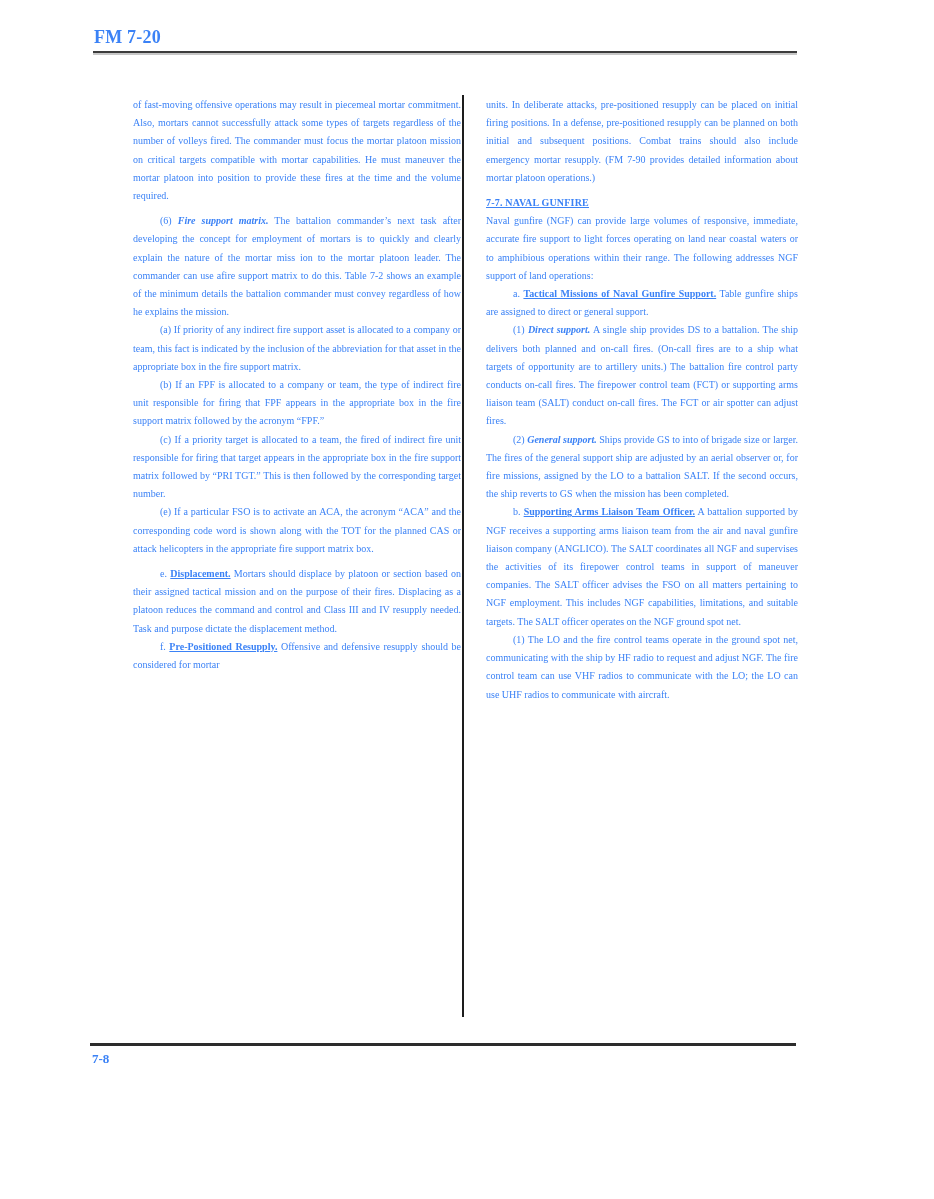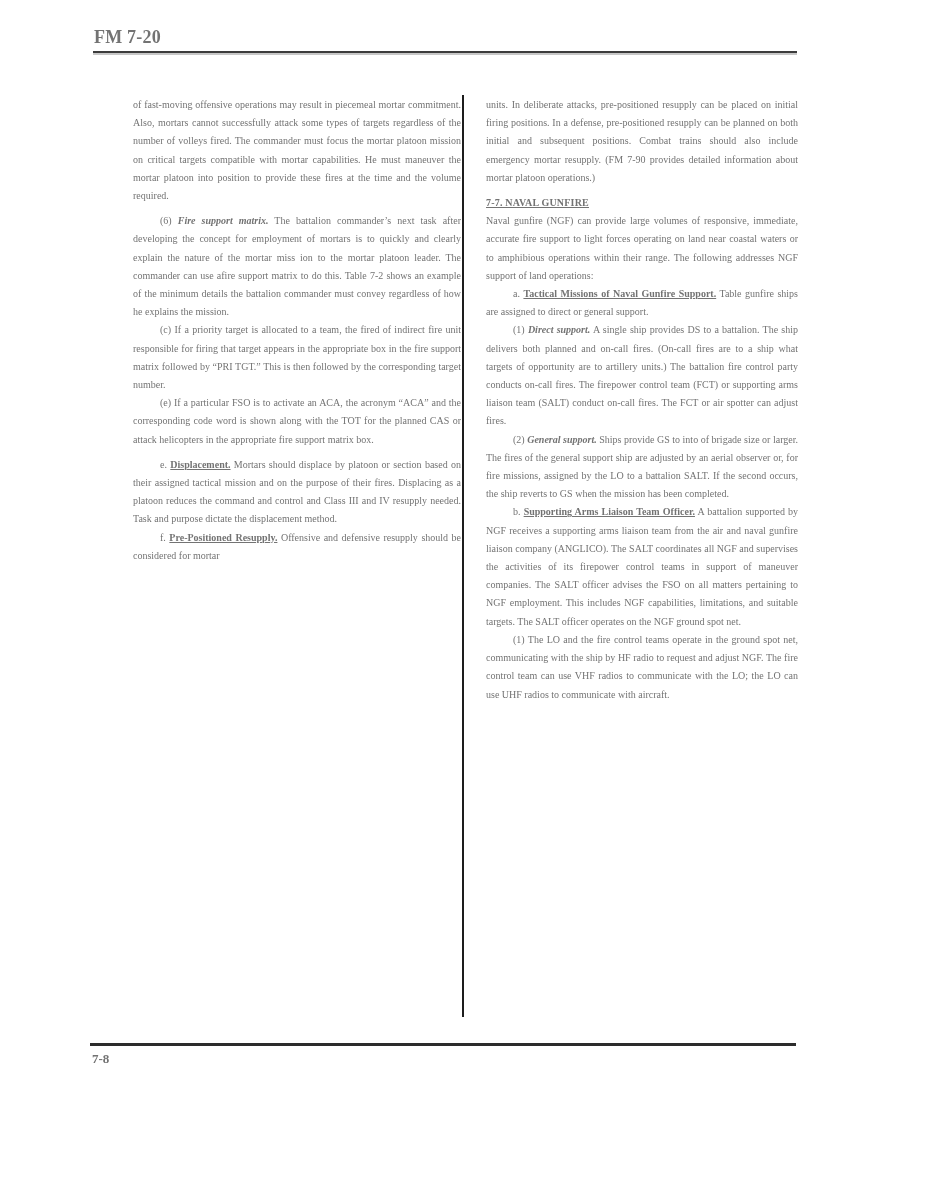--- a/index.html
+++ b/index.html
@@ -2,21 +2,21 @@
 <html><head>
 <meta charset="utf-8">
 <style>
   html, body { margin: 0; padding: 0; background: #ffffff; }
   .page {
     position: relative;
     width: 934px;
     height: 1199px;
     background: #ffffff;
     font-family: "Liberation Serif", "DejaVu Serif", serif;
-    color: #737373;
+    color: #3b82f6;
     overflow: hidden;
   }
   .doc-code {
     position: absolute;
     left: 94px;
     top: 27px;
     font-size: 18px;
     font-weight: bold;
     letter-spacing: 0.2px;
   }
@@ -78,20 +78,22 @@
 
 <div class="page">
 
   <div class="doc-code">FM 7-20</div>
 
   <div class="header-rule"></div>
 
   <div class="col col-left" id="left-column">
       <p class=""><span class="s-n">of fast-moving offensive operations may result in piecemeal mortar commitment. Also, mortars cannot successfully attack some types of targets regardless of the number of volleys fired. The commander must focus the mortar platoon mission on critical targets compatible with mortar capabilities. He must maneuver the mortar platoon into position to provide these fires at the time and the volume required.</span></p>
       <p class="indent gap"><span class="s-n">(6) </span><span class="s-bi">Fire support matrix.</span><span class="s-n"> The battalion commander’s next task after developing the concept for employment of mortars is to quickly and clearly explain the nature of the mortar miss ion to the mortar platoon leader. The commander can use afire support matrix to do this. Table 7-2 shows an example of the minimum details the battalion commander must convey regardless of how he explains the mission.</span></p>
+      <p class="indent"><span class="s-n">(a) If priority of any indirect fire support asset is allocated to a company or team, this fact is indicated by the inclusion of the abbreviation for that asset in the appropriate box in the fire support matrix.</span></p>
+      <p class="indent"><span class="s-n">(b) If an FPF is allocated to a company or team, the type of indirect fire unit responsible for firing that FPF appears in the appropriate box in the fire support matrix followed by the acronym “FPF.”</span></p>
       <p class="indent"><span class="s-n">(c) If a priority target is allocated to a team, the fired of indirect fire unit responsible for firing that target appears in the appropriate box in the fire support matrix followed by “PRI TGT.” This is then followed by the corresponding target number.</span></p>
       <p class="indent"><span class="s-n">(e) If a particular FSO is to activate an ACA, the acronym “ACA” and the corresponding code word is shown along with the TOT for the planned CAS or attack helicopters in the appropriate fire support matrix box.</span></p>
       <p class="indent gap"><span class="s-n">e. </span><span class="s-b">Displacement.</span><span class="s-n"> Mortars should displace by platoon or section based on their assigned tactical mission and on the purpose of their fires. Displacing as a platoon reduces the command and control and Class III and IV resupply needed. Task and purpose dictate the displacement method.</span></p>
       <p class="indent"><span class="s-n">f. </span><span class="s-b">Pre-Positioned Resupply.</span><span class="s-n"> Offensive and defensive resupply should be considered for mortar</span></p>
     </div>
 
   <div class="column-divider"></div>
 
   <div class="col col-right" id="right-column">
       <p class=""><span class="s-n">units. In deliberate attacks, pre-positioned resupply can be placed on initial firing positions. In a defense, pre-positioned resupply can be planned on both initial and subsequent positions. Combat trains should also include emergency mortar resupply. (FM 7-90 provides detailed information about mortar platoon operations.)</span></p>

